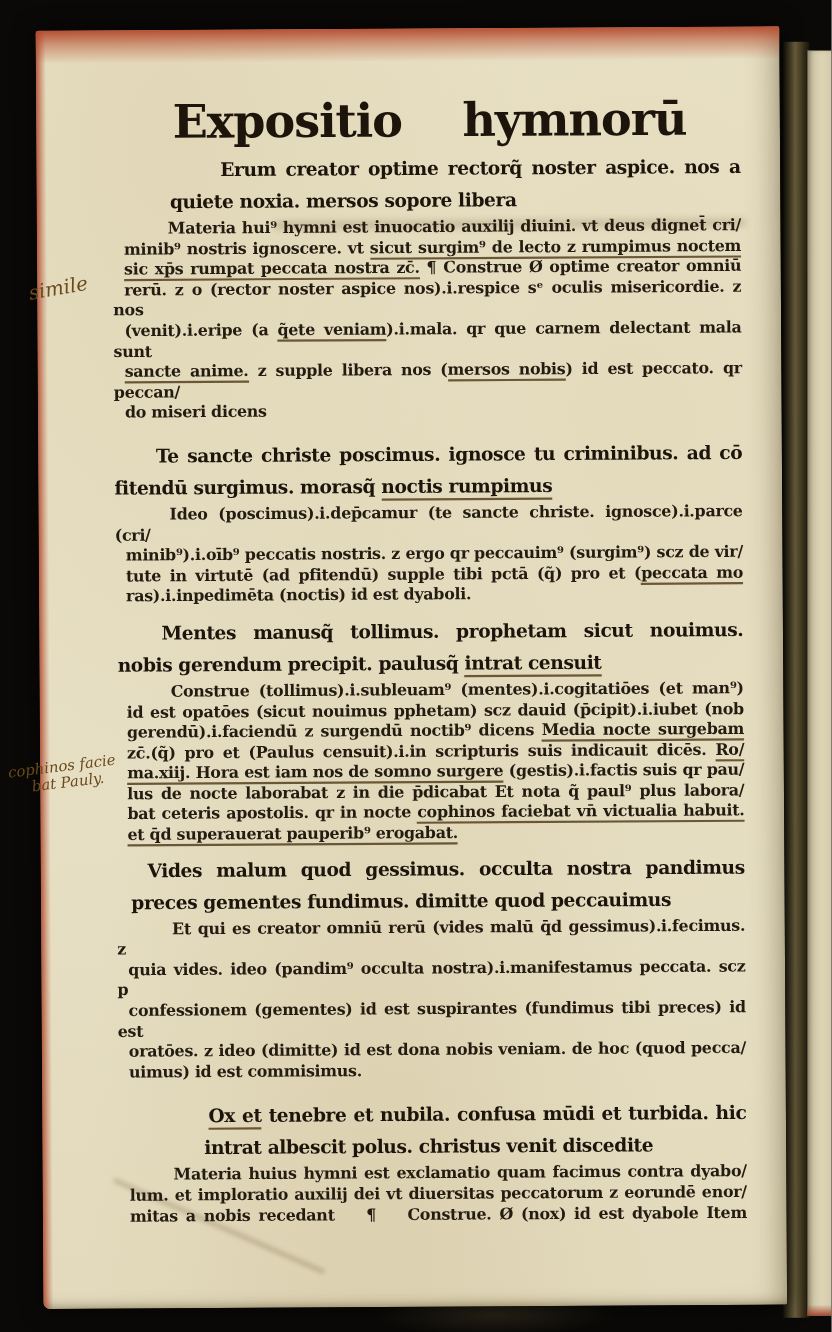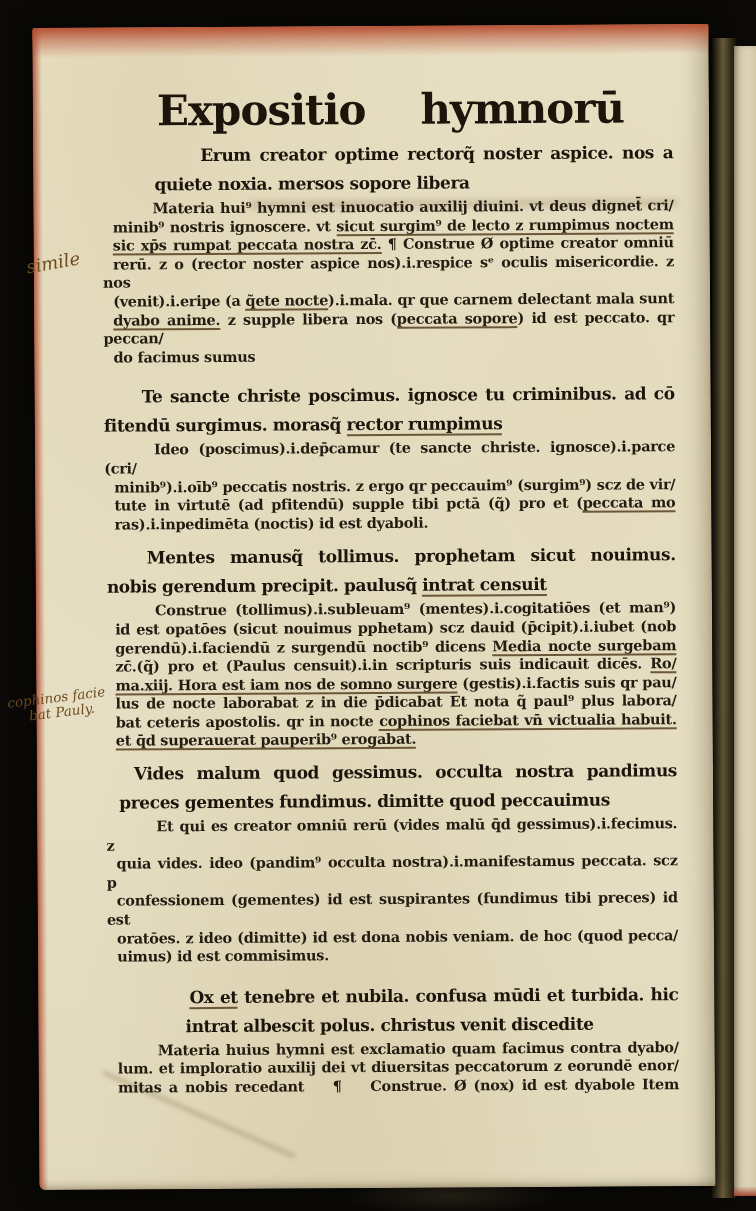--- a/index.html
+++ b/index.html
@@ -113,27 +113,27 @@
         <span>hymnorū</span>
       </div>
       <div>
           <div class="section" style="margin-top: 4px;">
             <div class="h-line fill" style="text-indent: 98px;"><span>Erum creator optime rectorq̃ noster aspice. nos a</span></div>
             <div class="h-line" style="text-indent: 52px;"><span>quiete noxia. mersos sopore libera</span></div>
             <div class="b-line fill" style="text-indent: 50px;"><span>Materia hui⁹ hymni est inuocatio auxilij diuini. vt deus dignet̄ cri/</span></div>
             <div class="b-line fill" style="text-indent: 10px;"><span>minib⁹ nostris ignoscere. vt </span><span class="u">sicut surgim⁹ de lecto z rumpimus noctem</span></div>
             <div class="b-line fill" style="text-indent: 10px;"><span class="u">sic xp̄s rumpat peccata nostra zc̄.</span><span> ¶ Construe Ø optime creator omniū</span></div>
             <div class="b-line fill" style="text-indent: 10px;"><span>rerū. z o (rector noster aspice nos).i.respice sᵉ oculis misericordie. z nos</span></div>
-            <div class="b-line fill" style="text-indent: 10px;"><span>(venit).i.eripe (a </span><span class="u">q̃ete nocte</span><span>).i.mala. qr que carnem delectant mala sunt</span></div>
-            <div class="b-line fill" style="text-indent: 10px;"><span class="u">dyabo anime.</span><span> z supple libera nos (</span><span class="u">peccata sopore</span><span>) id est peccato. qr peccan/</span></div>
-            <div class="b-line" style="text-indent: 10px;"><span>do facimus sumus</span></div>
+            <div class="b-line fill" style="text-indent: 10px;"><span>(venit).i.eripe (a </span><span class="u">q̃ete veniam</span><span>).i.mala. qr que carnem delectant mala sunt</span></div>
+            <div class="b-line fill" style="text-indent: 10px;"><span class="u">sancte anime.</span><span> z supple libera nos (</span><span class="u">mersos nobis</span><span>) id est peccato. qr peccan/</span></div>
+            <div class="b-line" style="text-indent: 10px;"><span>do miseri dicens</span></div>
           </div>
           <div class="section" style="margin-top: 16px;">
             <div class="h-line fill" style="text-indent: 38px;"><span>Te sancte christe poscimus. ignosce tu criminibus. ad cō</span></div>
-            <div class="h-line" style="text-indent: 0px;"><span>fitendū surgimus. morasq̃ </span><span class="u">rector rumpimus</span></div>
+            <div class="h-line" style="text-indent: 0px;"><span>fitendū surgimus. morasq̃ </span><span class="u">noctis rumpimus</span></div>
             <div class="b-line fill" style="text-indent: 50px;"><span>Ideo (poscimus).i.dep̄camur (te sancte christe. ignosce).i.parce (cri/</span></div>
             <div class="b-line fill" style="text-indent: 10px;"><span>minib⁹).i.oīb⁹ peccatis nostris. z ergo qr peccauim⁹ (surgim⁹) scz de vir/</span></div>
             <div class="b-line fill" style="text-indent: 10px;"><span>tute in virtutē (ad pfitendū) supple tibi pctā (q̃) pro et (</span><span class="u">peccata mo</span></div>
             <div class="b-line" style="text-indent: 10px;"><span>ras).i.inpedimēta (noctis) id est dyaboli.</span></div>
           </div>
           <div class="section" style="margin-top: 10px;">
             <div class="h-line fill" style="text-indent: 42px;"><span>Mentes manusq̃ tollimus. prophetam sicut nouimus.</span></div>
             <div class="h-line" style="text-indent: 2px;"><span>nobis gerendum precipit. paulusq̃ </span><span class="u">intrat censuit</span></div>
             <div class="b-line fill" style="text-indent: 50px;"><span>Construe (tollimus).i.subleuam⁹ (mentes).i.cogitatiōes (et man⁹)</span></div>
             <div class="b-line fill" style="text-indent: 10px;"><span>id est opatōes (sicut nouimus pphetam) scz dauid (p̄cipit).i.iubet (nob</span></div>

